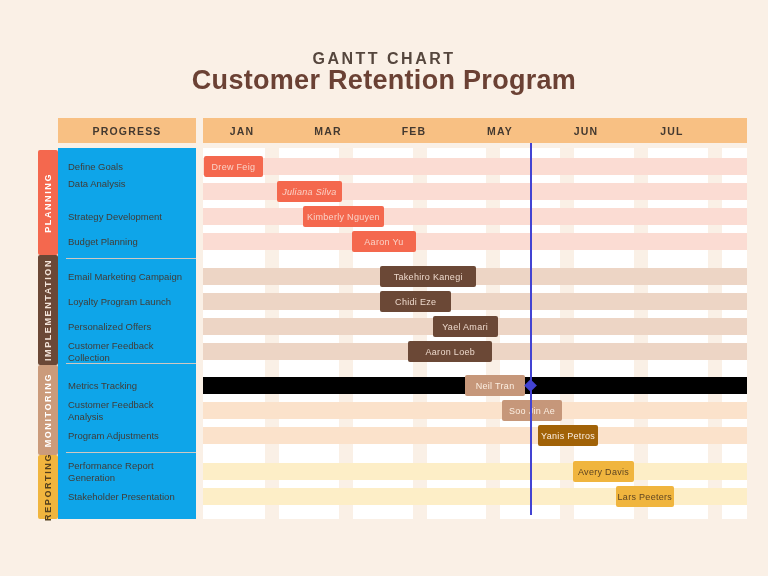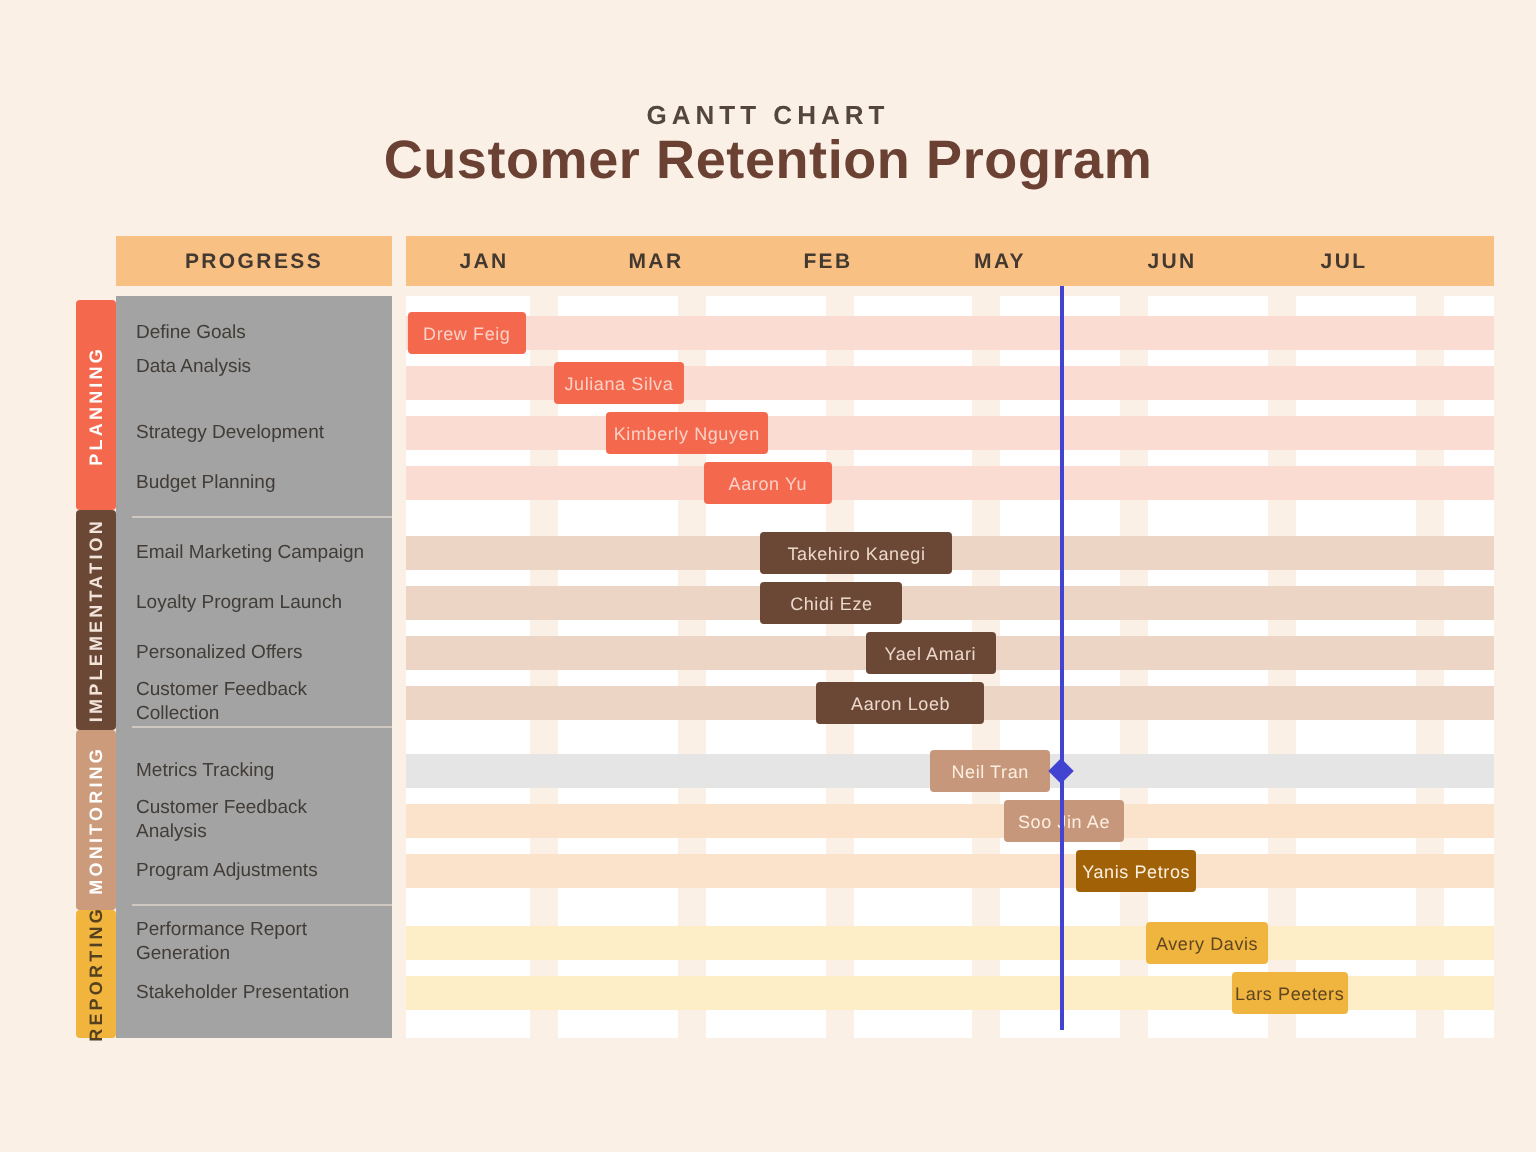--- a/index.html
+++ b/index.html
@@ -1,33 +1,33 @@
 <!DOCTYPE html>
 <html><head>
 <meta charset="utf-8">
 <style>
   html,body{margin:0;padding:0;}
   body{width:768px;height:576px;background:#faf0e6;font-family:"Liberation Sans",sans-serif;}
   .page{position:relative;width:768px;height:576px;background:#faf0e6;overflow:hidden;}
 
   .kicker{position:absolute;top:50px;left:0;right:0;text-align:center;
-          font-size:13px;font-weight:bold;letter-spacing:2.5px;color:#55463d;}
+          font-size:16px;font-weight:bold;letter-spacing:2.5px;color:#55463d;}
   .title{position:absolute;top:65px;left:0;right:0;text-align:center;margin:0;
          font-size:27px;font-weight:800;letter-spacing:.3px;color:#6b4134;}
 
   .hdr{position:absolute;top:118px;height:25px;background:#f8c083;
        display:flex;align-items:center;justify-content:center;
        font-size:10.5px;font-weight:bold;letter-spacing:1.2px;color:#443930;}
   .progress-hdr{left:58px;width:138px;}
   .months-band{left:203px;width:544px;}
   .months-row{position:absolute;left:199px;top:118px;width:516px;height:25px;display:flex;z-index:2;}
   .month-cell{flex:1;display:flex;align-items:center;justify-content:center;
               font-size:10.5px;font-weight:bold;letter-spacing:1.2px;color:#443930;}
 
-  .label-panel{position:absolute;left:58px;top:148px;width:138px;height:371px;background:#a3a3a3;}
+  .label-panel{position:absolute;left:58px;top:148px;width:138px;height:371px;background:#0ea5e9;}
   .task-label{position:absolute;left:10px;width:122px;font-size:9.5px;line-height:1.3;
               color:#413c37;transform:translateY(-50%);}
   .divider{position:absolute;left:8px;width:130px;height:1px;background:#cfc8c1;}
 
   .chart-panel{position:absolute;left:203px;top:148px;width:544px;height:371px;background:#ffffff;}
   .stripe{position:absolute;top:0;bottom:0;width:14px;background:#faf0e6;z-index:1;}
   .row-track{position:absolute;left:0;width:544px;height:17px;z-index:2;}
   .gantt-bar{position:absolute;top:-2px;height:21px;border-radius:2px;z-index:4;
              display:flex;align-items:center;justify-content:center;
              font-size:9px;letter-spacing:.3px;white-space:nowrap;overflow:hidden;text-align:center;}
@@ -99,21 +99,21 @@
     <div class="stripe" style="left:357.2px"></div>
     <div class="stripe" style="left:431px"></div>
     <div class="stripe" style="left:504.8px"></div>
 
     <div class="row-track" style="top: 10px; background: rgb(251, 220, 211);">
         <div class="gantt-bar" style="left: 0.9px; width: 59px; background: rgb(244, 104, 78); color: rgb(250, 210, 199);">
           <span>Drew Feig</span>
         </div>
       </div>
     <div class="row-track" style="top: 35px; background: rgb(251, 220, 211);">
-        <div class="gantt-bar" style="left: 74px; width: 64.9px; background: rgb(244, 104, 78); color: rgb(250, 210, 199);">
+        <div class="gantt-bar" style="left: 74px; width: 64.9px; background: rgb(244, 104, 78); color: rgb(250, 210, 199); font-style: italic;">
           <span>Juliana Silva</span>
         </div>
       </div>
     <div class="row-track" style="top: 60px; background: rgb(251, 220, 211);">
         <div class="gantt-bar" style="left: 99.8px; width: 81.2px; background: rgb(244, 104, 78); color: rgb(250, 210, 199);">
           <span>Kimberly Nguyen</span>
         </div>
       </div>
     <div class="row-track" style="top: 85px; background: rgb(251, 220, 211);">
         <div class="gantt-bar" style="left: 149.2px; width: 63.5px; background: rgb(244, 104, 78); color: rgb(250, 210, 199);">
@@ -135,21 +135,21 @@
         <div class="gantt-bar" style="left: 229.7px; width: 64.9px; background: rgb(107, 72, 54); color: rgb(236, 216, 203);">
           <span>Yael Amari</span>
         </div>
       </div>
     <div class="row-track" style="top: 195px; background: rgb(237, 213, 197);">
         <div class="gantt-bar" style="left: 205.3px; width: 84px; background: rgb(107, 72, 54); color: rgb(236, 216, 203);">
           <span>Aaron Loeb</span>
         </div>
       </div>
 
-    <div class="row-track" style="top: 229px; background: #e5e5e5;">
+    <div class="row-track" style="top: 229px; background: #000000;">
         <div class="gantt-bar" style="left: 262.2px; width: 59.8px; background: rgb(198, 151, 122); color: rgb(252, 239, 226);">
           <span>Neil Tran</span>
         </div>
       </div>
     <div class="row-track" style="top: 254px; background: rgb(251, 226, 203);">
         <div class="gantt-bar" style="left: 299.1px; width: 59.8px; background: rgb(198, 151, 122); color: rgb(252, 239, 226);">
           <span>Soo Jin Ae</span>
         </div>
       </div>
     <div class="row-track" style="top: 279px; background: rgb(251, 226, 203);">

